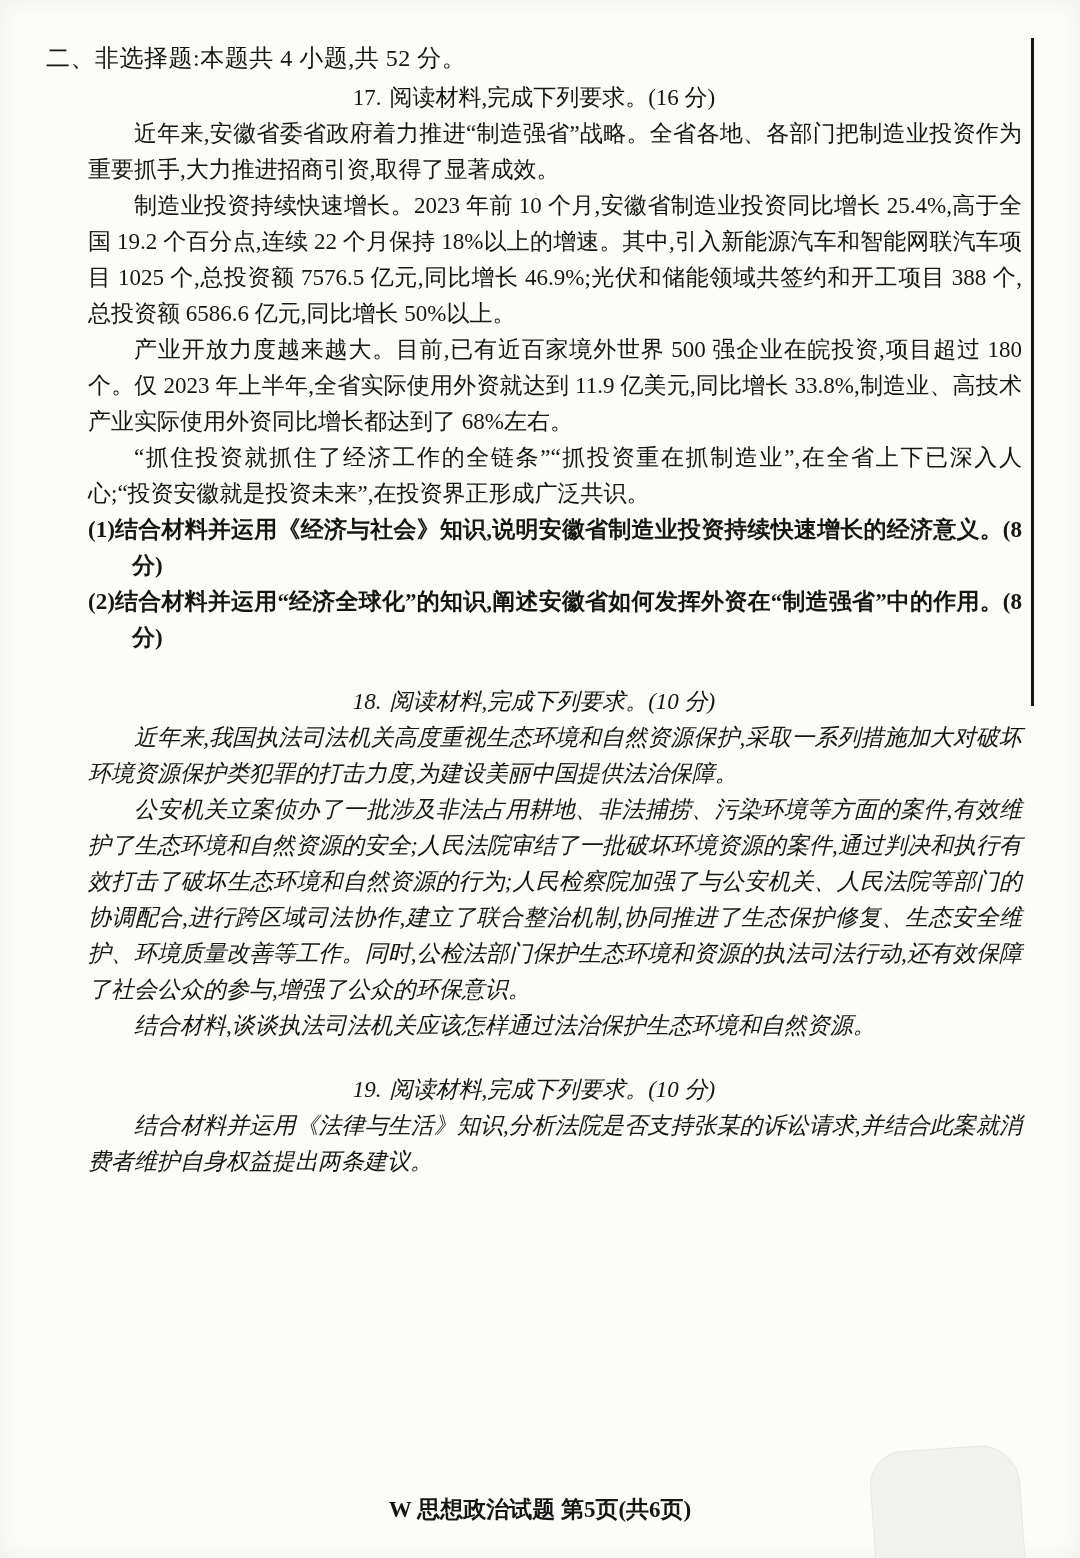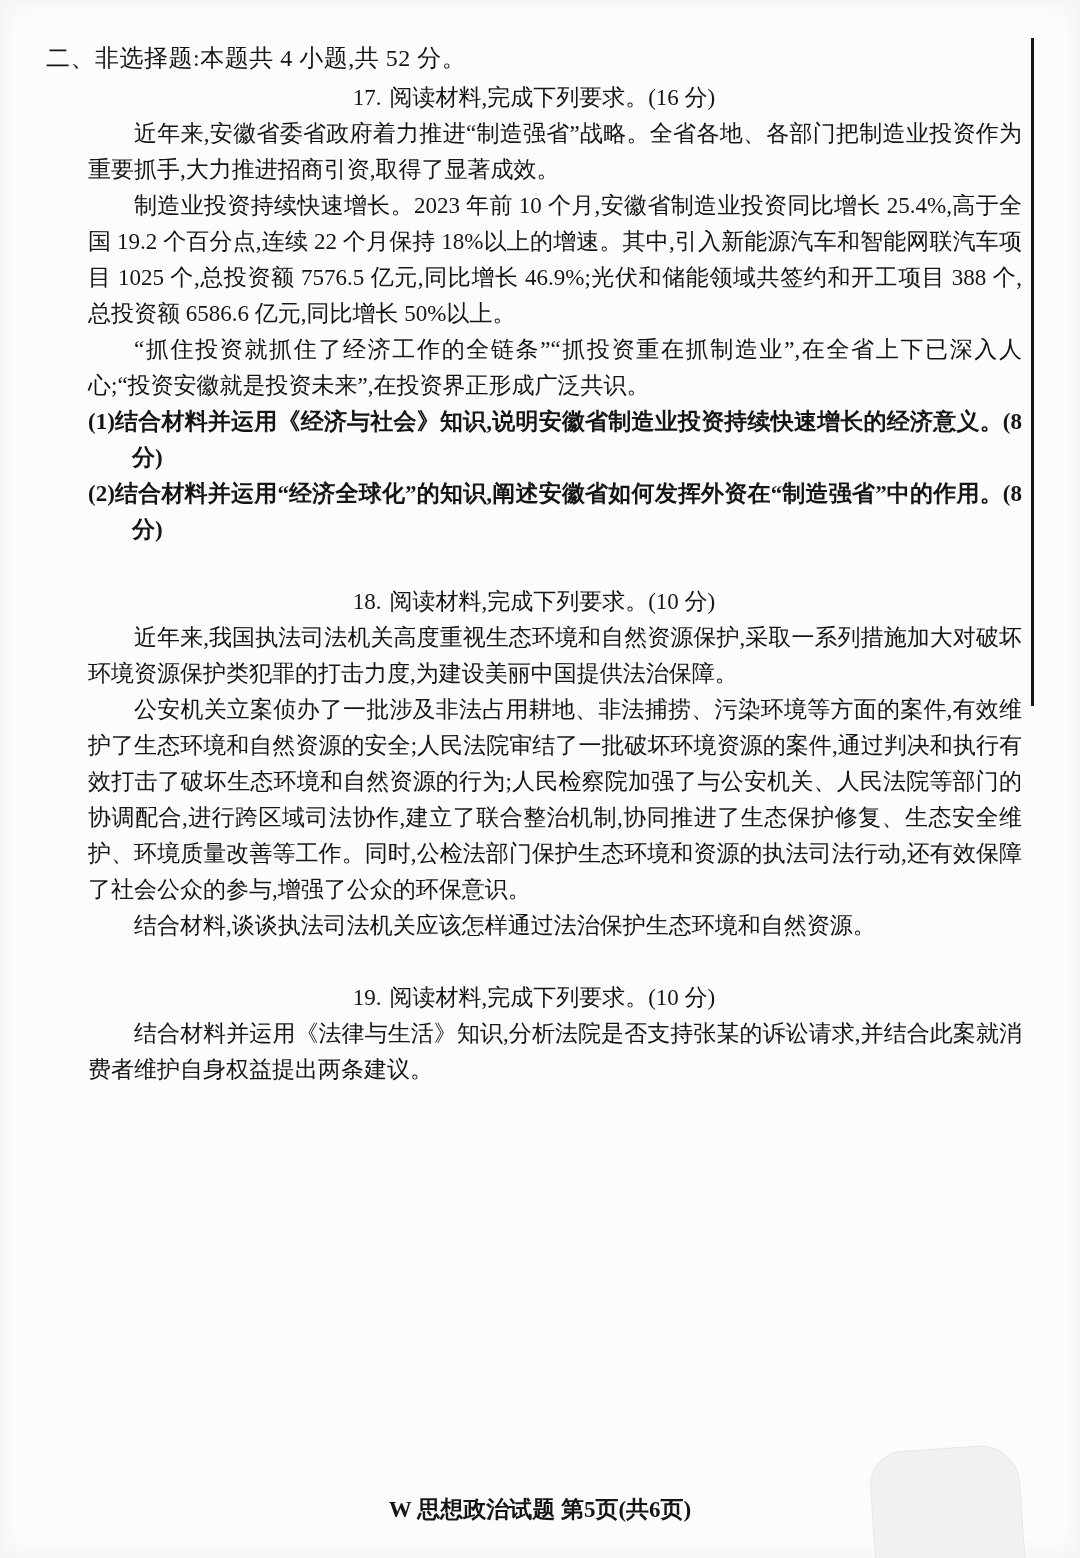--- a/index.html
+++ b/index.html
@@ -23,21 +23,21 @@
     font-size: 23px;
     line-height: 36px;
   }
   .section-header {
     font-weight: normal;
     font-size: 24px;
     letter-spacing: 0.5px;
     margin-bottom: 4px;
   }
   .question { margin-top: 0; }
-  .question.gap { margin-top: 36px; }
+  .question.gap { margin-top: 28px; font-style: italic; }
   .q-head { text-align: center; }
   .q-num { display: inline-block; margin-right: 8px; }
   .para {
     margin-left: 42px;
     text-indent: 46px;
     text-align: justify;
   }
   .subq {
     margin-left: 42px;
     padding-left: 44px;
@@ -85,20 +85,21 @@
   <div class="content">
 
     <div class="section-header">二、非选择题:本题共 4 小题,共 52 分。</div>
 
     <div class="question">
       <div class="q-head">
         <span class="q-num">17.</span><span class="q-title">阅读材料,完成下列要求。(16 分)</span>
       </div>
       <p class="para">近年来,安徽省委省政府着力推进“制造强省”战略。全省各地、各部门把制造业投资作为重要抓手,大力推进招商引资,取得了显著成效。</p>
       <p class="para">制造业投资持续快速增长。2023 年前 10 个月,安徽省制造业投资同比增长 25.4%,高于全国 19.2 个百分点,连续 22 个月保持 18%以上的增速。其中,引入新能源汽车和智能网联汽车项目 1025 个,总投资额 7576.5 亿元,同比增长 46.9%;光伏和储能领域共签约和开工项目 388 个,总投资额 6586.6 亿元,同比增长 50%以上。</p>
+      <p class="para">产业开放力度越来越大。目前,已有近百家境外世界 500 强企业在皖投资,项目超过 180 个。仅 2023 年上半年,全省实际使用外资就达到 11.9 亿美元,同比增长 33.8%,制造业、高技术产业实际使用外资同比增长都达到了 68%左右。</p>
       <p class="para">“抓住投资就抓住了经济工作的全链条”“抓投资重在抓制造业”,在全省上下已深入人心;“投资安徽就是投资未来”,在投资界正形成广泛共识。</p>
       <p class="subq">(1)结合材料并运用《经济与社会》知识,说明安徽省制造业投资持续快速增长的经济意义。(8 分)</p>
       <p class="subq">(2)结合材料并运用“经济全球化”的知识,阐述安徽省如何发挥外资在“制造强省”中的作用。(8 分)</p>
     </div>
 
     <div class="question gap">
       <div class="q-head">
         <span class="q-num">18.</span><span class="q-title">阅读材料,完成下列要求。(10 分)</span>
       </div>
       <p class="para">近年来,我国执法司法机关高度重视生态环境和自然资源保护,采取一系列措施加大对破坏环境资源保护类犯罪的打击力度,为建设美丽中国提供法治保障。</p>

